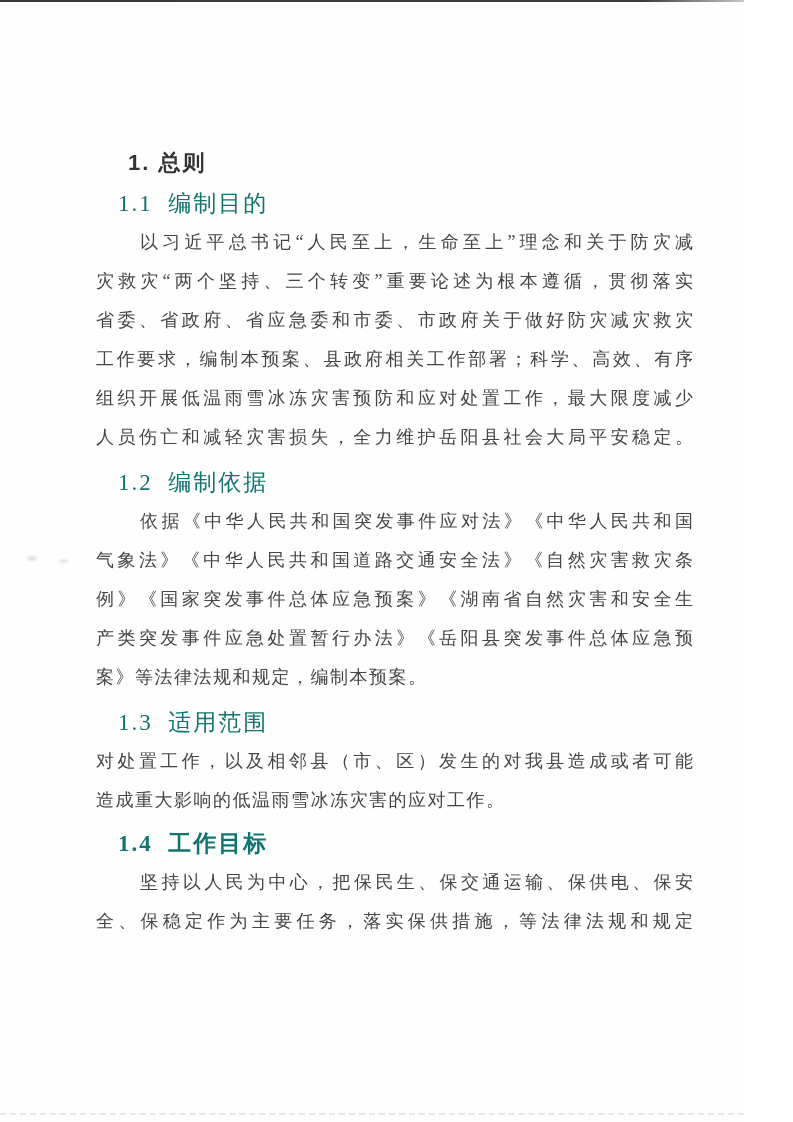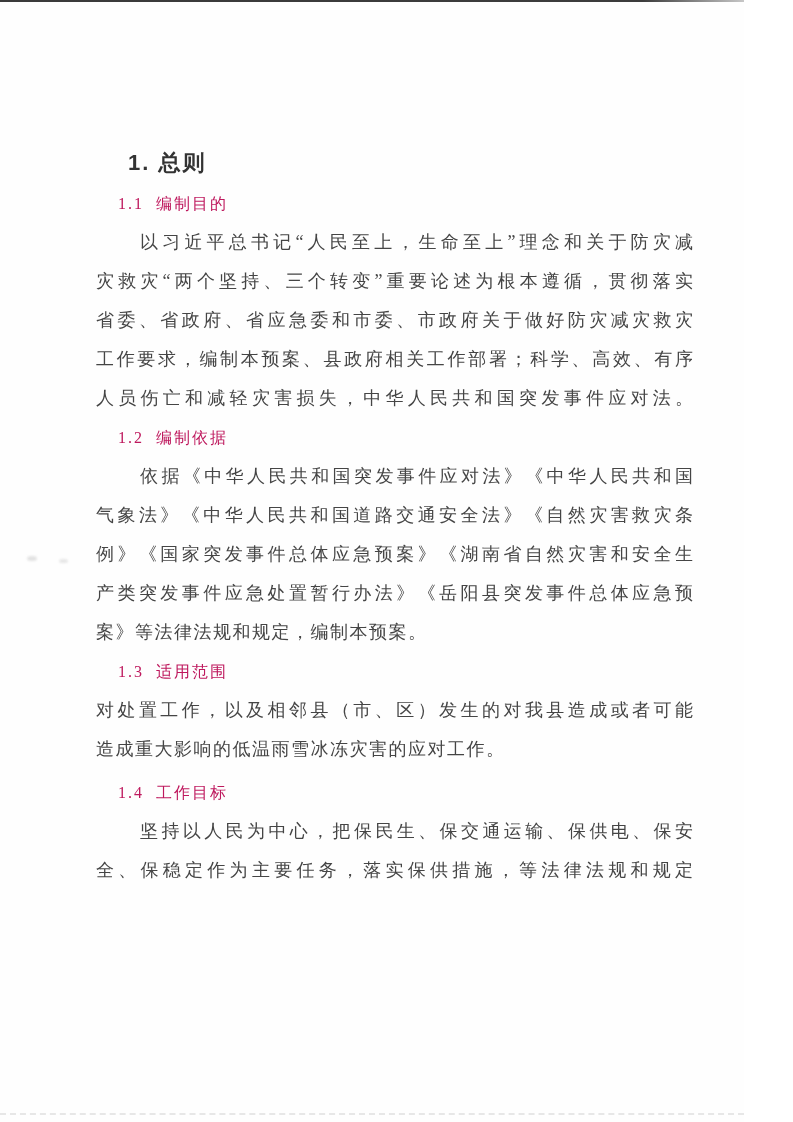--- a/index.html
+++ b/index.html
@@ -69,29 +69,29 @@
     font-size: 22px;
     font-weight: bold;
     letter-spacing: 2px;
     color: #333333;
     white-space: pre;
   }
   .subheading {
     margin: 0 0 0 22px;
     height: 39px;
     line-height: 39px;
-    font-size: 16px;
+    font-size: 23px;
     font-weight: normal;
     letter-spacing: 2px;
-    color: #be185d;
+    color: #0f766e;
     white-space: pre;
   }
   .subheading.sp2 { margin-top: 2px; }
-  .subheading.sp6 { }
-  .subheading.sp4 { margin-top: 4px; }
+  .subheading.sp6 { margin-top: 6px; }
+  .subheading.sp4 { margin-top: 4px; font-weight: bold; }
   .line {
     height: 39px;
     line-height: 39px;
     font-size: 18px;
     white-space: nowrap;
   }
   .just {
     white-space: normal;
     text-align: justify;
     text-align-last: justify;
@@ -112,21 +112,22 @@
 
   <div class="content">
 
     <h1 class="heading">1. 总则</h1>
 
     <h2 class="subheading sp2">1.1  编制目的</h2>
     <div class="line just indent">以习近平总书记“人民至上，生命至上”理念和关于防灾减</div>
     <div class="line just">灾救灾“两个坚持、三个转变”重要论述为根本遵循，贯彻落实</div>
     <div class="line just">省委、省政府、省应急委和市委、市政府关于做好防灾减灾救灾</div>
     <div class="line just">工作要求，编制本预案、县政府相关工作部署；科学、高效、有序</div>
-    <div class="line just">人员伤亡和减轻灾害损失，中华人民共和国突发事件应对法。</div>
+    <div class="line just">组织开展低温雨雪冰冻灾害预防和应对处置工作，最大限度减少</div>
+    <div class="line just">人员伤亡和减轻灾害损失，全力维护岳阳县社会大局平安稳定。</div>
 
     <h2 class="subheading sp6">1.2  编制依据</h2>
     <div class="line just indent">依据《中华人民共和国突发事件应对法》《中华人民共和国</div>
     <div class="line just">气象法》《中华人民共和国道路交通安全法》《自然灾害救灾条</div>
     <div class="line just">例》《国家突发事件总体应急预案》《湖南省自然灾害和安全生</div>
     <div class="line just">产类突发事件应急处置暂行办法》《岳阳县突发事件总体应急预</div>
     <div class="line short">案》等法律法规和规定，编制本预案。</div>
 
     <h2 class="subheading sp6">1.3  适用范围</h2>
     <div class="line just">对处置工作，以及相邻县（市、区）发生的对我县造成或者可能</div>

